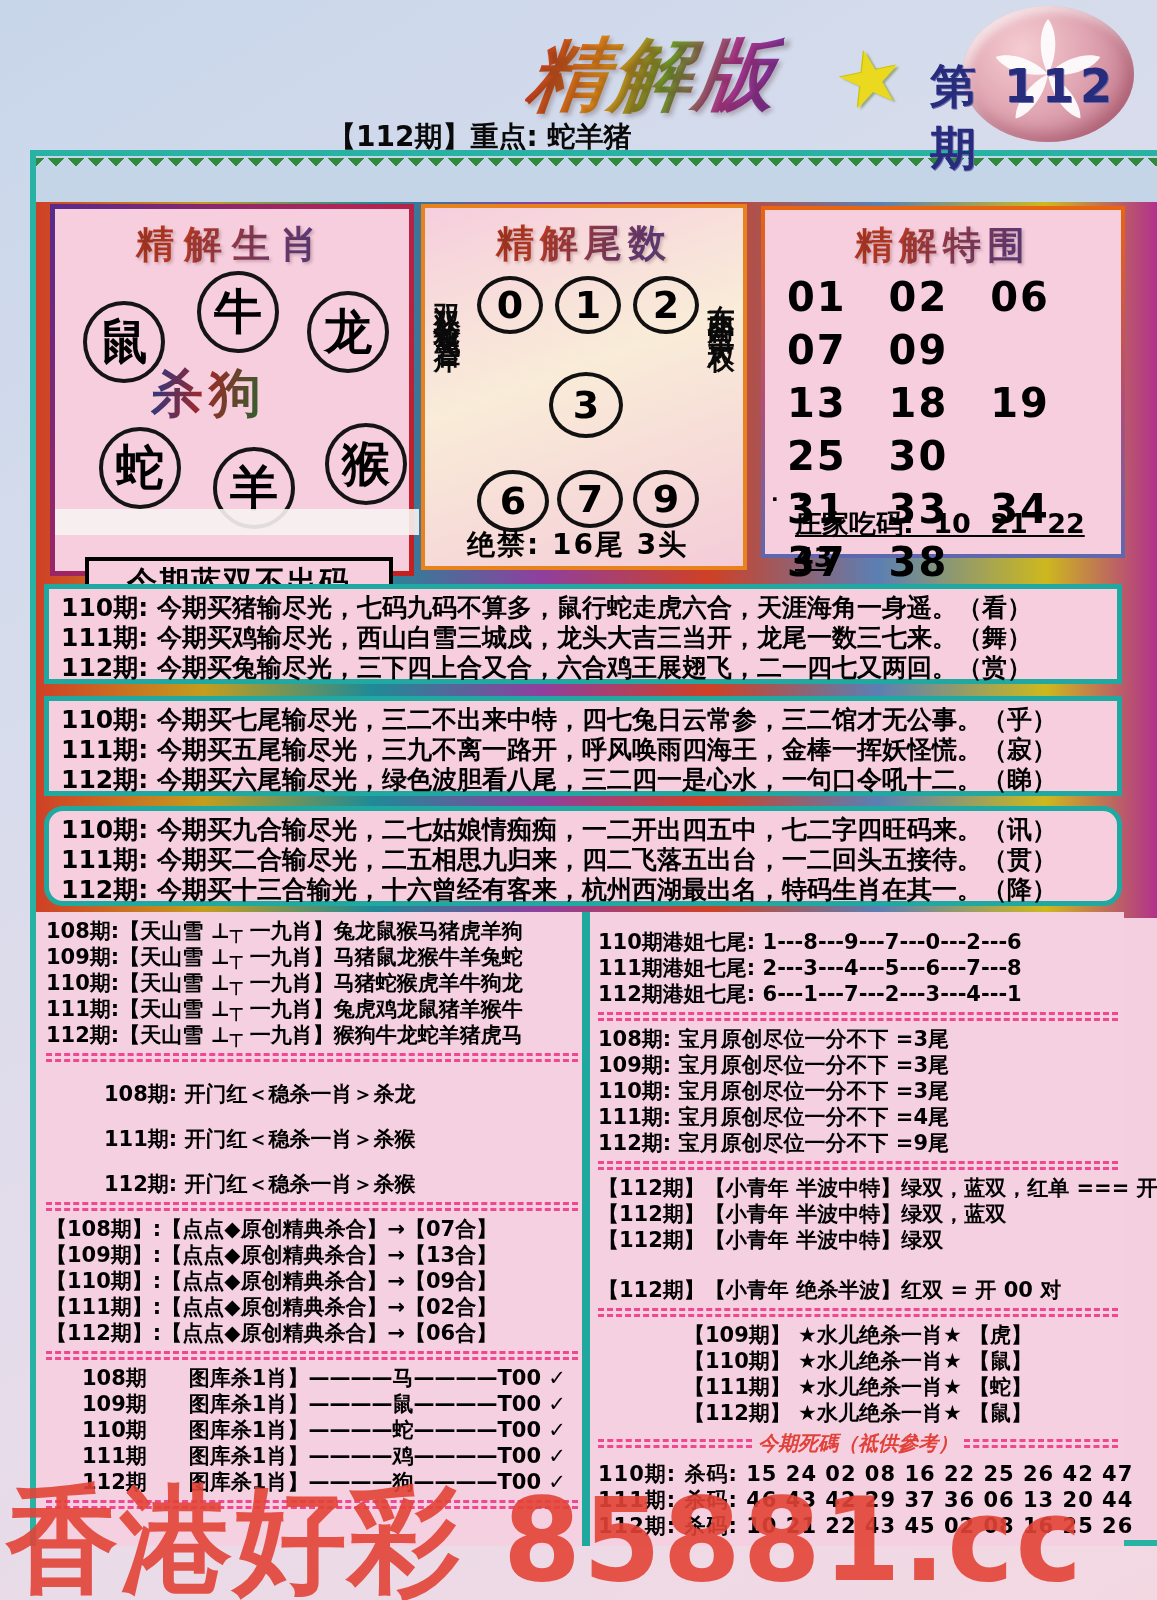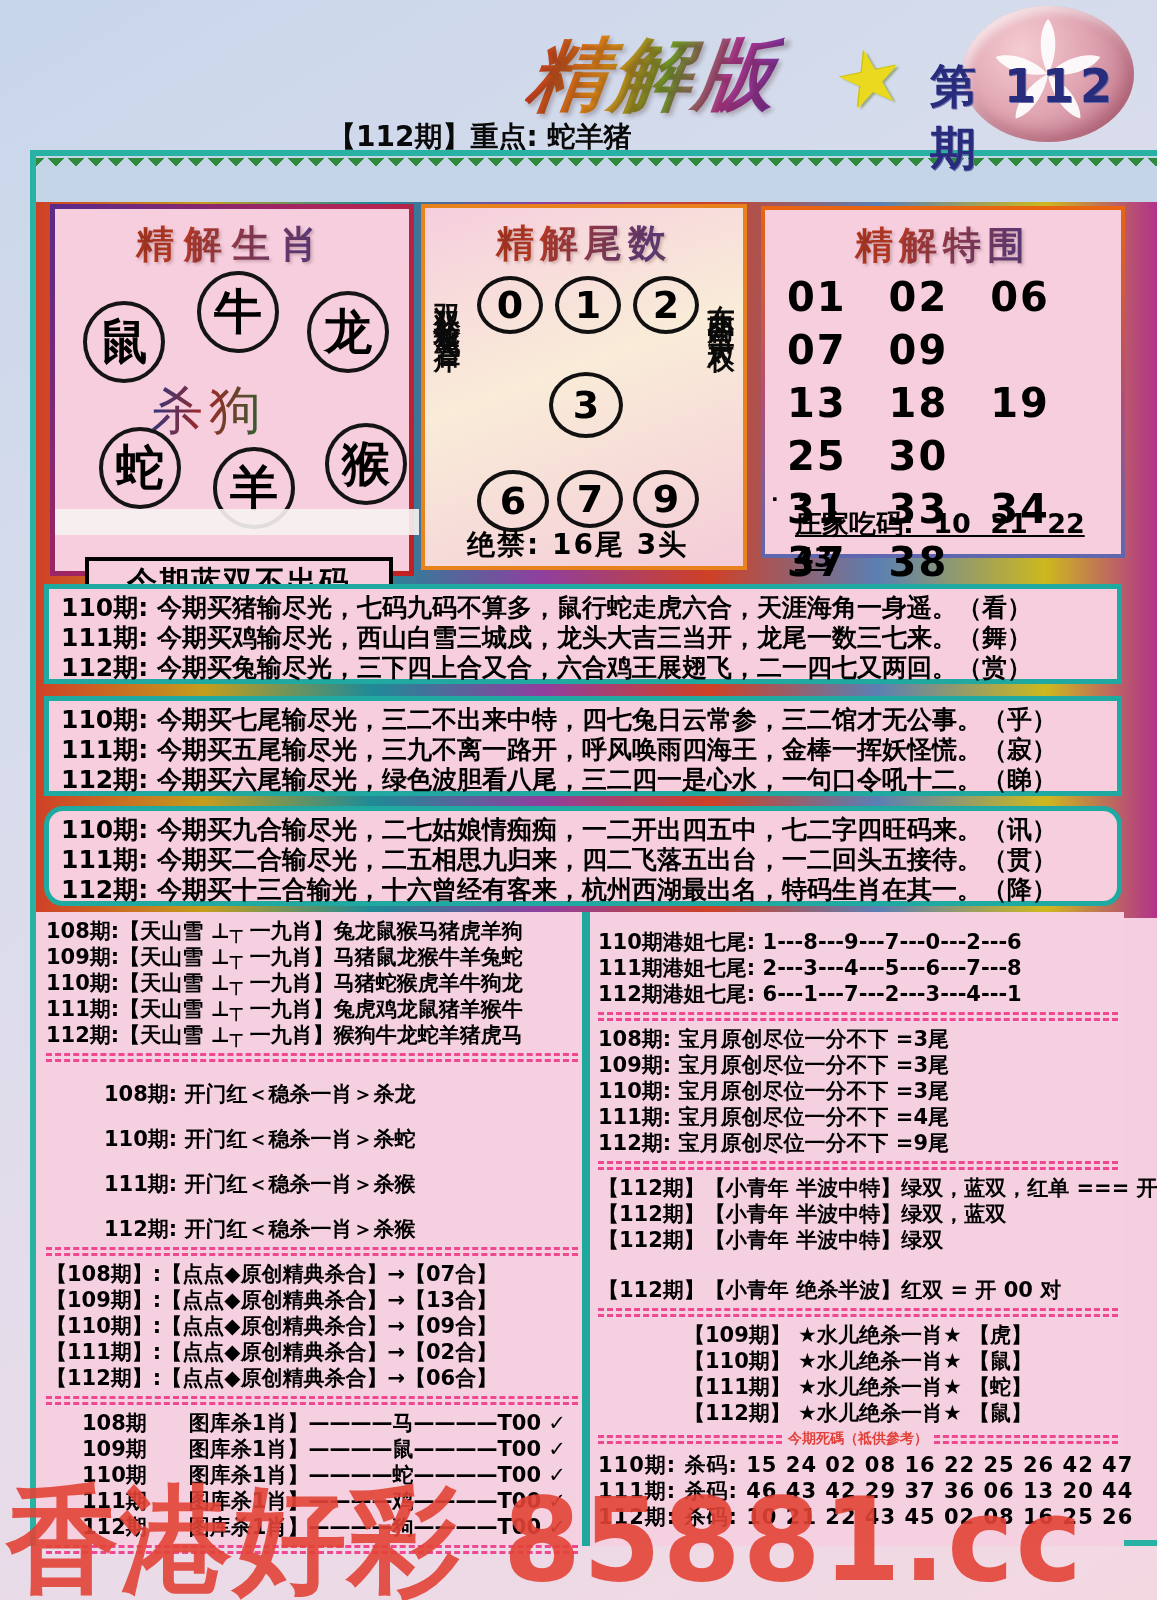--- a/index.html
+++ b/index.html
@@ -33,23 +33,23 @@
   
   .zbox{position:absolute;box-sizing:border-box;background:#f6cede;}
   .box-zodiac{left:14px;top:48px;width:364px;height:372px;border:5px solid transparent;
     border-image:linear-gradient(120deg,#5a2a8a,#b02458,#c42020) 1;}
   .box-title{font-size:38px;font-weight:900;text-align:center;letter-spacing:10px;margin-top:10px;
     background:linear-gradient(110deg,#7a2a14,#c03a22 35%,#5a3a80 70%,#8a6a20);
     -webkit-background-clip:text;background-clip:text;color:transparent;
     text-shadow:2px 2px 3px rgba(90,40,40,.25);}
   .zcircle{position:absolute;width:74px;height:74px;border:4px solid #151515;border-radius:50%;
     font-size:48px;font-weight:900;display:flex;align-items:center;justify-content:center;}
-  .kill-mid{position:absolute;left:96px;top:150px;font-size:52px;font-weight:400;letter-spacing:6px;
+  .kill-mid{position:absolute;left:96px;top:150px;font-size:52px;font-weight:700;letter-spacing:6px;
     background:linear-gradient(100deg,#203a8a,#a02828 45%,#206830);
-    -webkit-background-clip:text;background-clip:text;color:transparent;margin-top:17px;}
+    -webkit-background-clip:text;background-clip:text;color:transparent;}
   .white-strip{position:absolute;left:14px;top:300px;width:364px;height:26px;background:#f7f3f1;opacity:.9;}
   .blue-banner{position:absolute;left:30px;top:348px;width:300px;height:42px;border:4px solid #000;
     background:#f6cede;font-size:30px;font-weight:900;display:flex;align-items:center;justify-content:center;letter-spacing:2px;}
   .box-tails{left:385px;top:48px;width:326px;height:366px;border:4px solid #e8821c;
     background:linear-gradient(160deg,#f6cede 0%,#f9ecd8 45%,#f4ccd8 100%);}
   .vtext{position:absolute;writing-mode:vertical-rl;font-size:27px;font-weight:900;letter-spacing:7px;color:#0a0a0a;}
   .tcircle{position:absolute;width:58px;height:50px;border:4px solid #111;border-radius:50%;
     font-size:38px;font-weight:900;display:flex;align-items:center;justify-content:center;background:transparent;}
   .tails-foot{position:absolute;left:42px;top:318px;font-size:28px;font-weight:900;letter-spacing:2px;}
   .box-special{left:725px;top:50px;width:364px;height:352px;border:4px solid transparent;
@@ -67,21 +67,21 @@
   .lcol{position:absolute;left:10px;top:6px;width:532px;}
   .rcol{position:absolute;left:562px;top:6px;width:520px;margin-top:11px;}
   .ln{font-size:21px;font-weight:bold;line-height:26px;white-space:nowrap;color:#000;}
   .ln-c{text-align:center;}
   .indent1{padding-left:58px;margin-top:19px;}
   .indent2{padding-left:36px;}
   .sep{border-top:3px dashed #f04890;border-bottom:3px dashed #f04890;height:3px;margin:5px 0;}
   .gap{height:24px;}
   .dead-head{display:flex;align-items:center;margin:4px 0;}
   .dead-head .dash{flex:1;border-top:3px dashed #f04890;border-bottom:3px dashed #f04890;height:3px;}
-  .dead-head .txt{font-size:14px;font-weight:900;color:#e2413a;padding:0 6px;white-space:nowrap;}
+  .dead-head .txt{font-size:20px;font-weight:900;color:#e2413a;padding:0 6px;white-space:nowrap;font-style:italic;}
   .shama .ln{letter-spacing:1px;}
   
   .watermark{position:absolute;left:6px;top:1466px;z-index:6;font-size:112px;font-weight:900;
     letter-spacing:2px;white-space:nowrap;color:rgba(226,66,54,.90);transform:scaleY(1.04);}
 </style>
 </head>
 <body>
 
 <div class="page">
 
@@ -174,21 +174,20 @@
       <div class="col-divider"></div>
 
       <div class="lcol">
         <div class="ln">108期:【天山雪 ⊥┬ 一九肖】兔龙鼠猴马猪虎羊狗</div>
         <div class="ln">109期:【天山雪 ⊥┬ 一九肖】马猪鼠龙猴牛羊兔蛇</div>
         <div class="ln">110期:【天山雪 ⊥┬ 一九肖】马猪蛇猴虎羊牛狗龙</div>
         <div class="ln">111期:【天山雪 ⊥┬ 一九肖】兔虎鸡龙鼠猪羊猴牛</div>
         <div class="ln">112期:【天山雪 ⊥┬ 一九肖】猴狗牛龙蛇羊猪虎马</div>
         <div class="sep"></div>
         <div class="ln indent1">108期: 开门红＜稳杀一肖＞杀龙</div>
-        <div class="ln indent1">110期: 开门红＜稳杀一肖＞杀蛇</div>
         <div class="ln indent1">111期: 开门红＜稳杀一肖＞杀猴</div>
         <div class="ln indent1">112期: 开门红＜稳杀一肖＞杀猴</div>
         <div class="sep"></div>
         <div class="ln">【108期】:【点点◆原创精典杀合】→【07合】</div>
         <div class="ln">【109期】:【点点◆原创精典杀合】→【13合】</div>
         <div class="ln">【110期】:【点点◆原创精典杀合】→【09合】</div>
         <div class="ln">【111期】:【点点◆原创精典杀合】→【02合】</div>
         <div class="ln">【112期】:【点点◆原创精典杀合】→【06合】</div>
         <div class="sep"></div>
         <div class="ln indent2">108期　　图库杀1肖】————马————T00 ✓</div>

